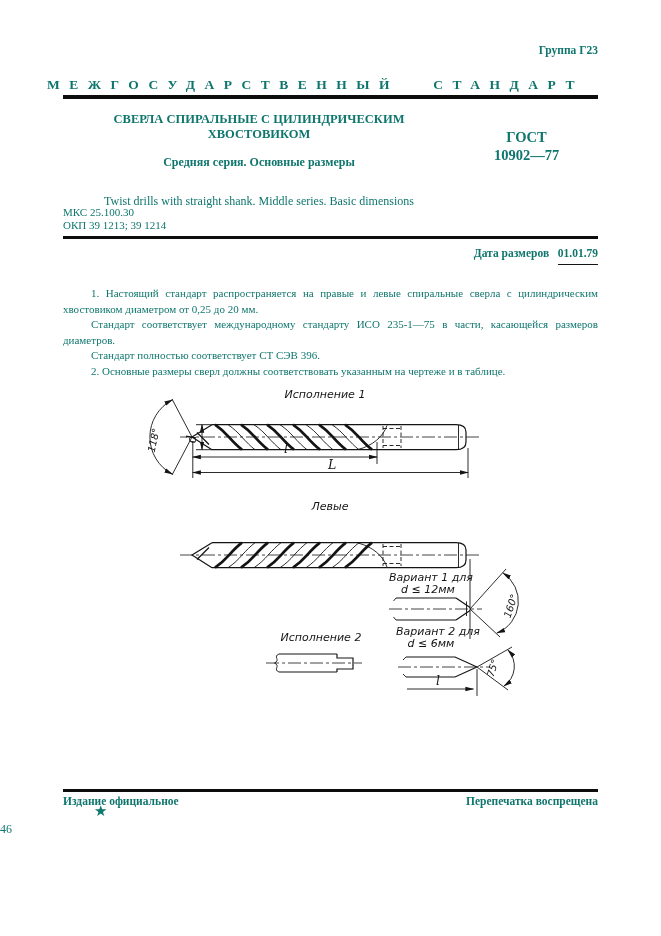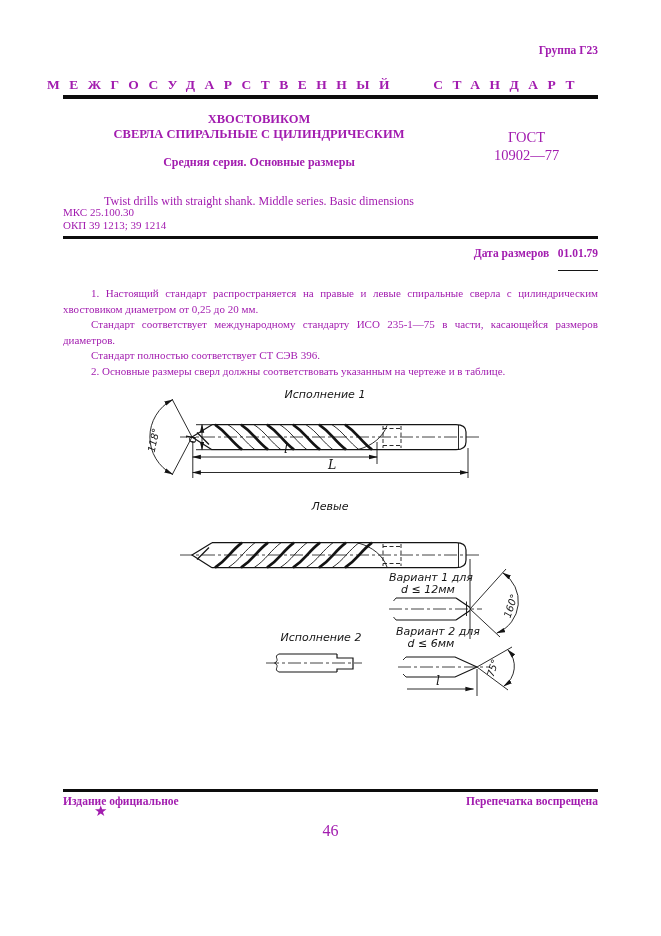--- a/index.html
+++ b/index.html
@@ -1,48 +1,48 @@
 <!DOCTYPE html>
 <html><head>
 <meta charset="utf-8">
 <style>
   html,body { margin:0; padding:0; background:#fff; }
   .page {
     position:relative; width:661px; height:936px; background:#ffffff;
-    font-family:"Liberation Serif", serif; color:#a21caf; overflow:hidden;
+    font-family:"Liberation Serif", serif; color:#0f766e; overflow:hidden;
   }
   .abs { position:absolute; }
   .group-label { top:44px; left:63px; width:535px; text-align:right;
     font-weight:bold; font-size:11.5px; }
   .std-header { top:77px; left:47px; width:537px; display:flex;
     justify-content:space-between; font-weight:bold; font-size:13.5px;
     letter-spacing:9.5px; white-space:nowrap; }
   .rule { left:63px; width:535px; background:#0d0d0d; }
   .rule1 { top:95px; height:4px; }
   .rule2 { top:236px; height:3px; }
   .rule3 { top:789px; height:3px; }
   .title-row { top:112px; left:63px; width:535px; display:flex; }
   .title-left { width:392px; text-align:center; }
   .title-main { font-weight:bold; font-size:12.5px; line-height:15px; }
   .title-sub { margin-top:13px; font-weight:bold; font-size:12px; }
   .title-en { margin-top:24px; font-size:12px; }
   .title-right { width:143px; text-align:center; padding-top:16px;
-    font-weight:normal; font-size:14.5px; line-height:18px; }
+    font-weight:bold; font-size:14.5px; line-height:18px; }
   .codes { top:206px; left:63px; font-size:11px; line-height:13px; }
   .date-line { top:247px; left:63px; width:535px; text-align:right;
     font-weight:bold; font-size:11.5px; }
-  .date-value { border-bottom:1.3px solid #141414; padding-bottom:11px; }
+  .date-value { border-bottom:1.3px solid #141414; padding-bottom:5px; }
   .bodytext { top:286px; left:63px; width:535px; }
   .bodytext p { margin:0; text-indent:28px; text-align:justify;
     font-size:11px; line-height:15.5px; }
   .figure { top:385px; left:0; }
   .footer-row { top:795px; left:63px; width:535px; display:flex;
     justify-content:space-between; font-weight:bold; font-size:11.5px; }
   .star { top:804px; left:94px; font-size:15px; line-height:15px; }
-  .pagenum { top:822px; left:0; width:661px; text-align:center; font-size:16px; }
+  .pagenum { top:822px; left:0; width:661px; font-size:12px; }
 
   
   .ln   { stroke:#141414; stroke-width:1.2; fill:none; }
   .ln-t { stroke:#141414; stroke-width:0.9; fill:none; }
   .cl   { stroke:#141414; stroke-width:0.8; fill:none; stroke-dasharray:13 3 3 3; }
   .hd   { stroke:#141414; stroke-width:0.9; fill:none; stroke-dasharray:4 2.5; }
   .thick{ stroke:#141414; stroke-width:2.7; fill:none; }
   .thin { stroke:#141414; stroke-width:0.9; fill:none; }
   .dim  { stroke:#141414; stroke-width:0.9; fill:none; }
   .flab { font:italic 11px "DejaVu Sans", sans-serif; fill:#141414; }
@@ -59,22 +59,22 @@
   <div class="abs std-header">
     <span>МЕЖГОСУДАРСТВЕННЫЙ</span>
     <span>СТАНДАРТ</span>
   </div>
 
   <div class="abs rule rule1"></div>
 
   <div class="abs title-row">
     <div class="title-left">
       <div class="title-main">
+        <div>СВЕРЛА СПИРАЛЬНЫЕ С ЦИЛИНДРИЧЕСКИМ</div>
         <div>ХВОСТОВИКОМ</div>
-        <div>СВЕРЛА СПИРАЛЬНЫЕ С ЦИЛИНДРИЧЕСКИМ</div>
       </div>
       <div class="title-sub">Средняя серия. Основные размеры</div>
       <div class="title-en">Twist drills with straight shank. Middle series. Basic dimensions</div>
     </div>
     <div class="title-right">
       <div>ГОСТ</div>
       <div>10902—77</div>
     </div>
   </div>
 

